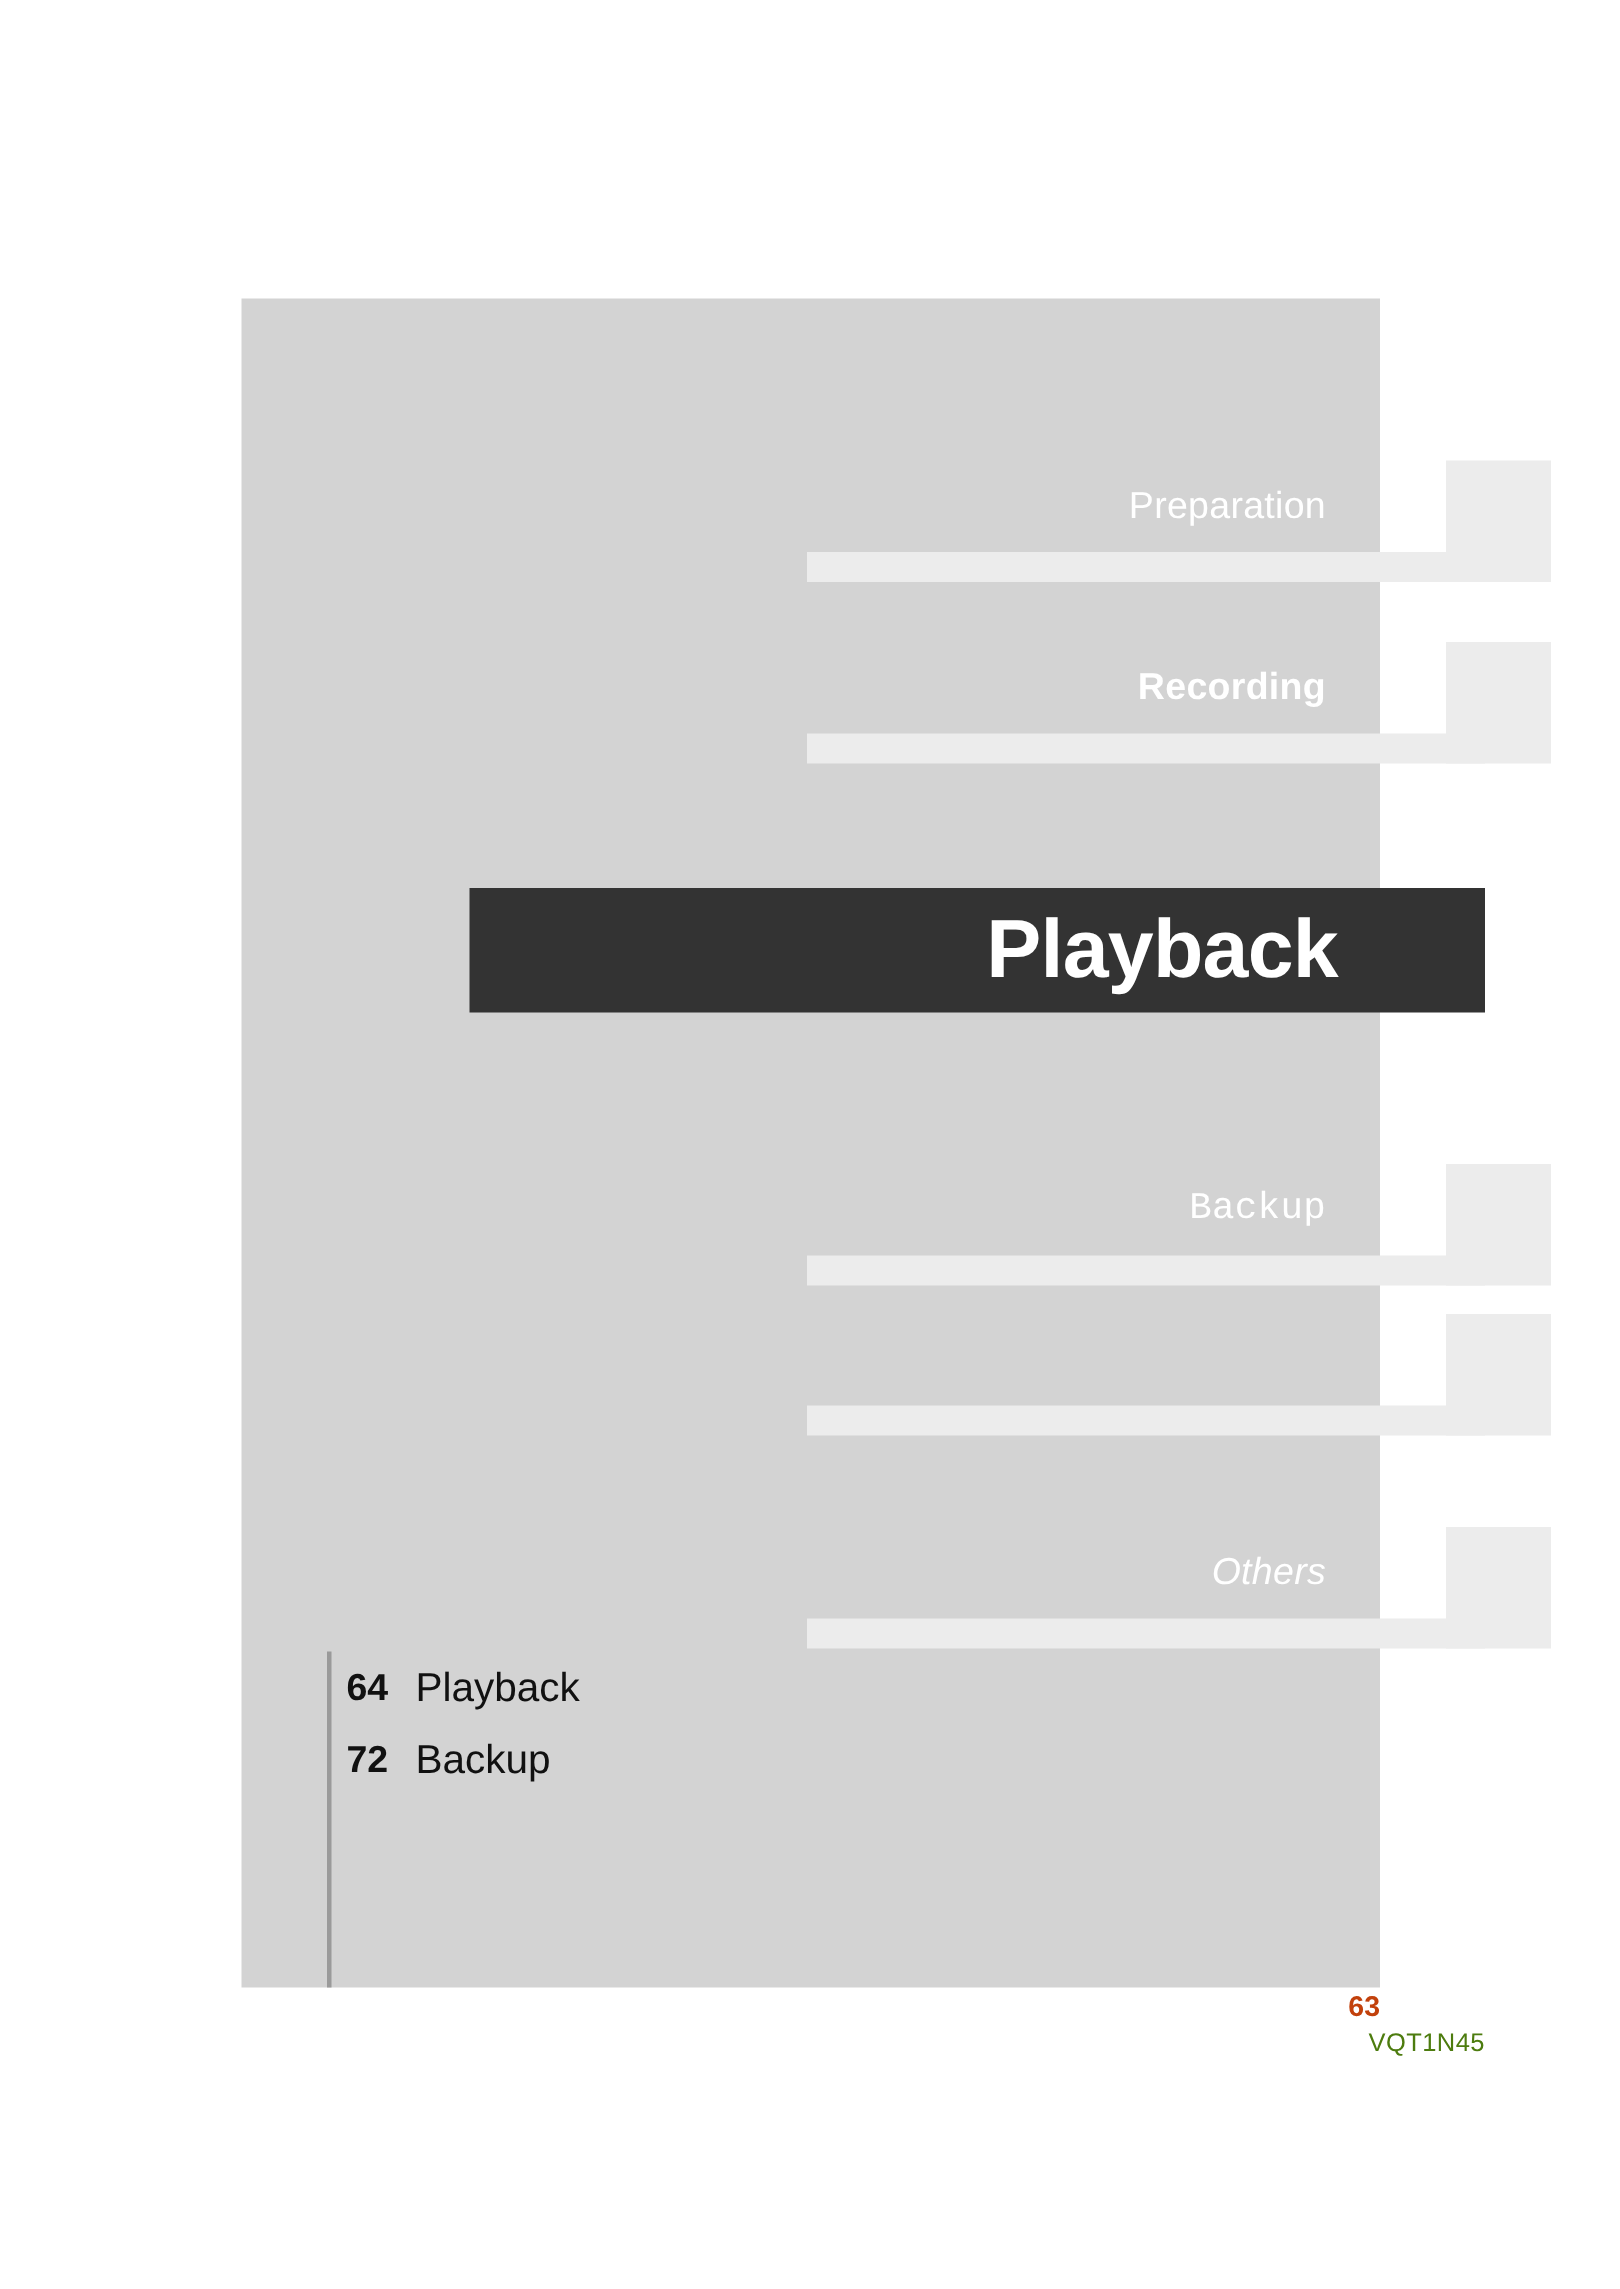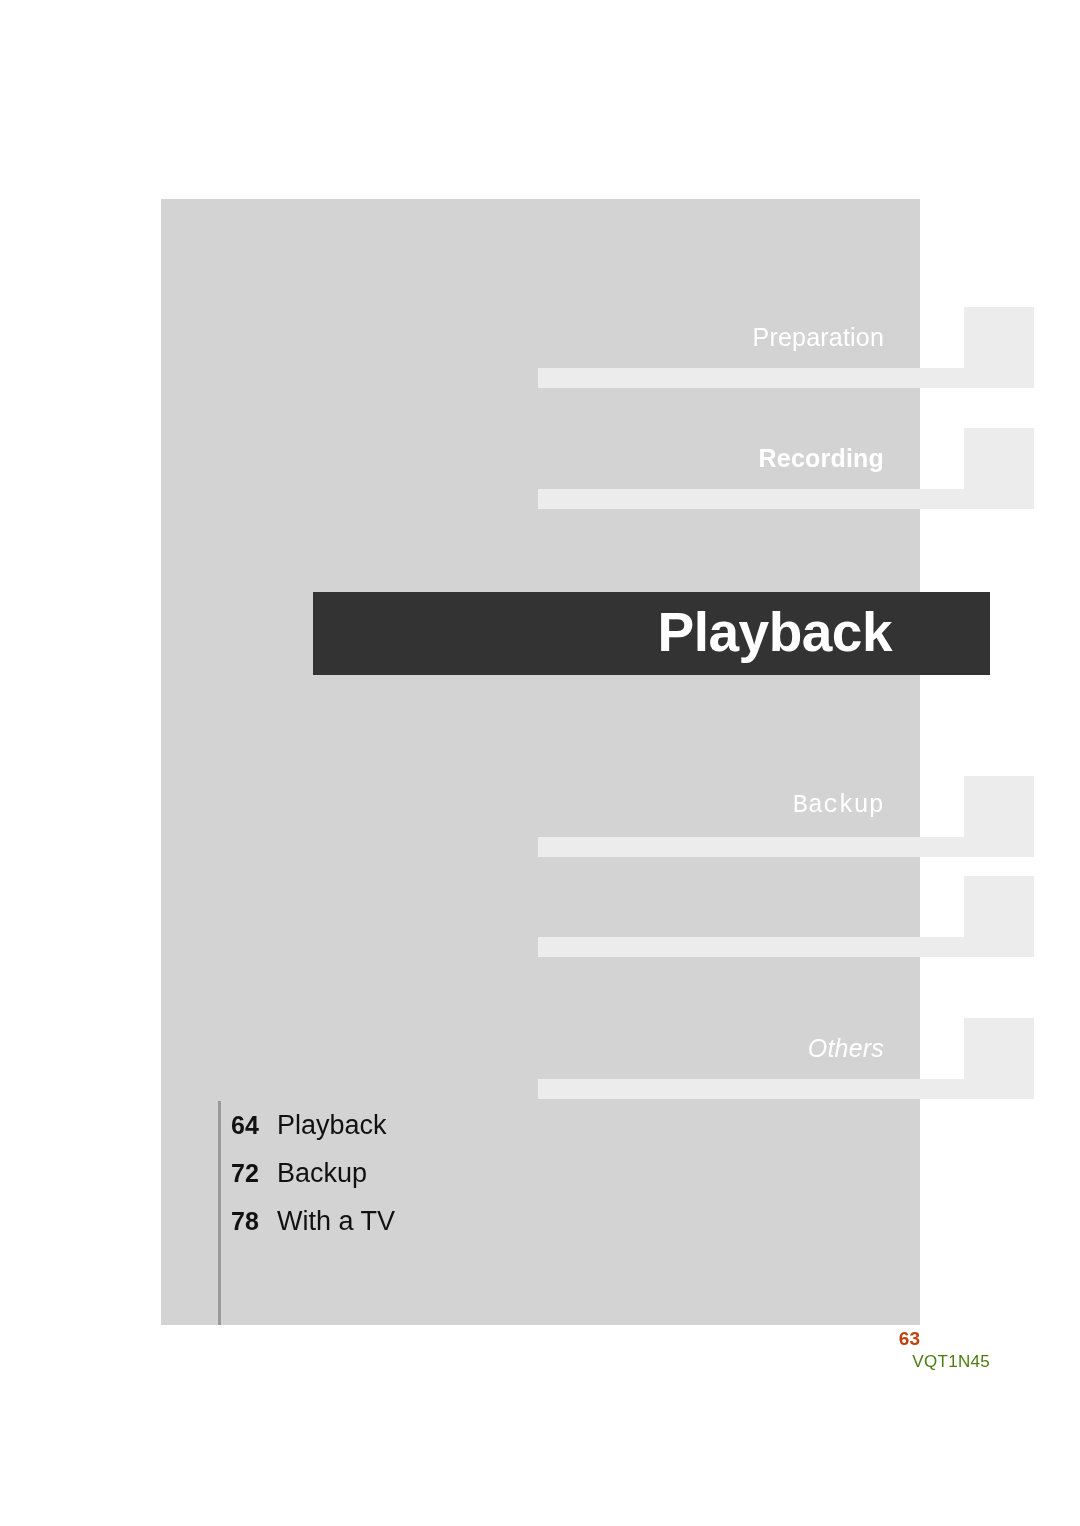--- a/index.html
+++ b/index.html
@@ -194,22 +194,18 @@
 <div id="toc-rule"></div>
 <div id="toc">
   <div class="toc-item">
     <span class="toc-page">64</span>
     <span class="toc-title">Playback</span>
   </div>
   <div class="toc-item">
     <span class="toc-page">72</span>
     <span class="toc-title">Backup</span>
   </div>
-  <div class="toc-item">
-    <span class="toc-page">78</span>
-    <span class="toc-title">With a TV</span>
-  </div>
 </div>
 
 <div id="footer">
   <div id="footer-page-number">63</div>
   <div id="footer-doc-code">VQT1N45</div>
 </div>
 
 </body></html>

